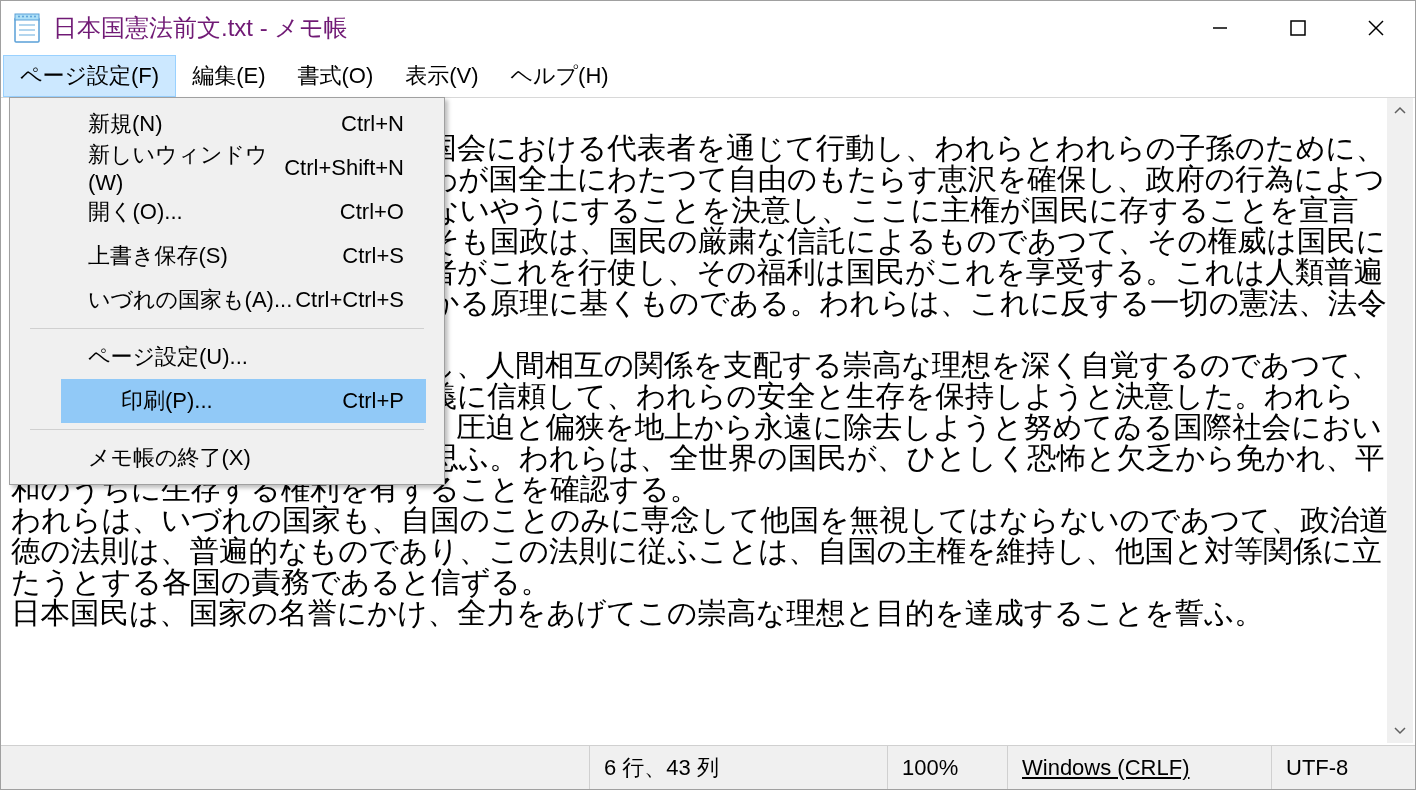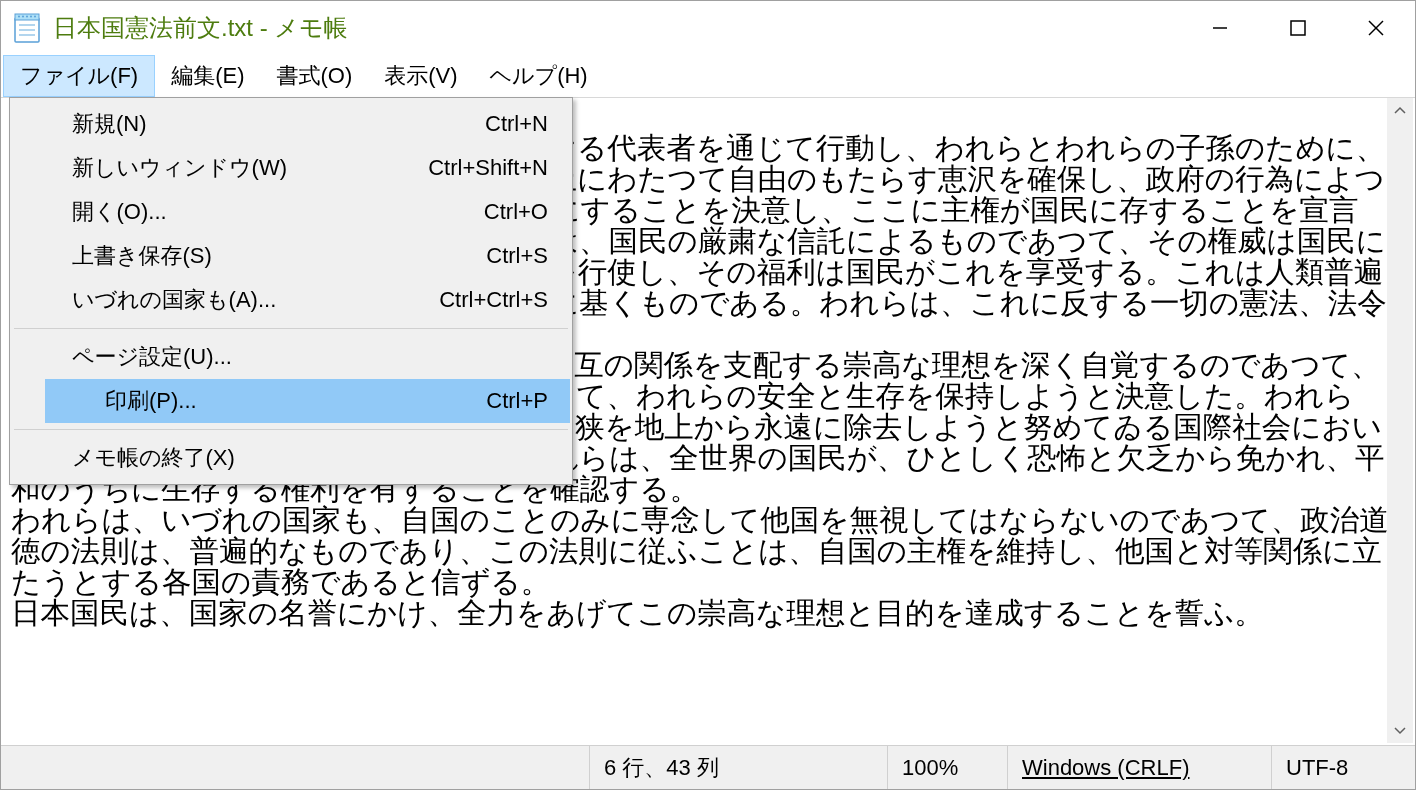--- a/index.html
+++ b/index.html
@@ -18,21 +18,21 @@
     background: #ffffff;
     padding-left: 12px;
     border-bottom: 1px solid #ffffff;
   }
   .titlebar .icon {
     width: 28px; height: 28px; margin-right: 12px;
     display: flex; align-items: center; justify-content: center;
   }
   .titlebar .title {
     font-size: 24px;
-    color: #4d7c0f;
+    color: #701a75;
     flex: 1;
   }
   .win-controls {
     display: flex; height: 100%;
   }
   .win-btn {
     width: 78px; height: 54px;
     display: flex; align-items: center; justify-content: center;
     font-size: 20px;
     color: #000;
@@ -52,25 +52,25 @@
     cursor: default;
   }
   .menuitem.active {
     background: #cce8ff;
     border: 1px solid #99d1ff;
   }
   
   .dropdown {
     position: absolute;
     top: 96px; left: 8px;
-    width: 564px;
+    width: 436px;
     background: #f0f0f0;
     border: 1px solid #a0a0a0;
     box-shadow: 3px 3px 4px rgba(0,0,0,0.25);
-    padding: 4px 2px;
+    padding: 4px 18px;
     z-index: 10;
     font-size: 22px;
   }
   .dropitem {
     display: flex; align-items: center;
     height: 44px;
     padding: 0 22px 0 60px;
     color: #000;
     cursor: default;
   }
@@ -171,21 +171,21 @@
       <div class="win-btn close">
         <svg width="18" height="18">
           <line x1="2" y1="2" x2="16" y2="16" stroke="#000" stroke-width="1.5"></line>
           <line x1="16" y1="2" x2="2" y2="16" stroke="#000" stroke-width="1.5"></line>
         </svg>
       </div>
     </div>
   </div>
 
   <div class="menubar">
-    <div class="menuitem active">ファイル(F)</div>
+    <div class="menuitem active">ページ設定(F)</div>
     <div class="menuitem">編集(E)</div>
     <div class="menuitem">書式(O)</div>
     <div class="menuitem">表示(V)</div>
     <div class="menuitem">ヘルプ(H)</div>
   </div>
 
   <div class="textarea">
 日本国民は、正当に選挙された国会における代表者を通じて行動し、われらとわれらの子孫のために、諸国民との協和による成果と、わが国全土にわたつて自由のもたらす恵沢を確保し、政府の行為によつて再び戦争の惨禍が起ることのないやうにすることを決意し、ここに主権が国民に存することを宣言し、この憲法を確定する。そもそも国政は、国民の厳粛な信託によるものであつて、その権威は国民に由来し、その権力は国民の代表者がこれを行使し、その福利は国民がこれを享受する。これは人類普遍の原理であり、この憲法は、かかる原理に基くものである。われらは、これに反する一切の憲法、法令及び詔勅を排除する。
 日本国民は、恒久の平和を念願し、人間相互の関係を支配する崇高な理想を深く自覚するのであつて、平和を愛する諸国民の公正と信義に信頼して、われらの安全と生存を保持しようと決意した。われらは、平和を維持し、専制と隷従、圧迫と偏狭を地上から永遠に除去しようと努めてゐる国際社会において、名誉ある地位を占めたいと思ふ。われらは、全世界の国民が、ひとしく恐怖と欠乏から免かれ、平和のうちに生存する権利を有することを確認する。
 われらは、いづれの国家も、自国のことのみに専念して他国を無視してはならないのであつて、政治道徳の法則は、普遍的なものであり、この法則に従ふことは、自国の主権を維持し、他国と対等関係に立たうとする各国の責務であると信ずる。

